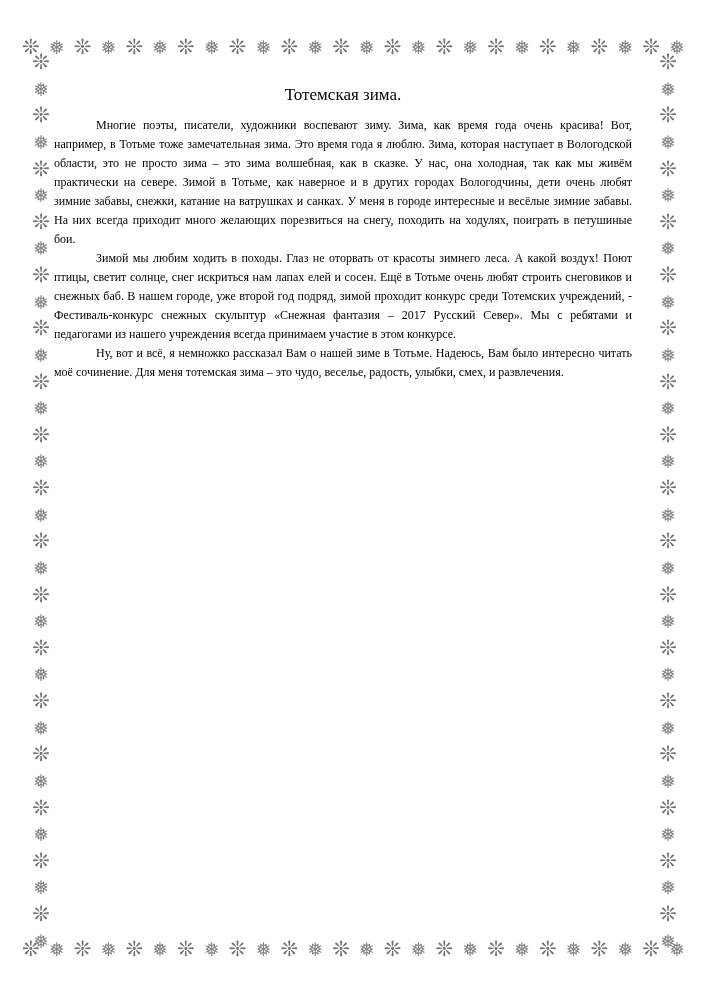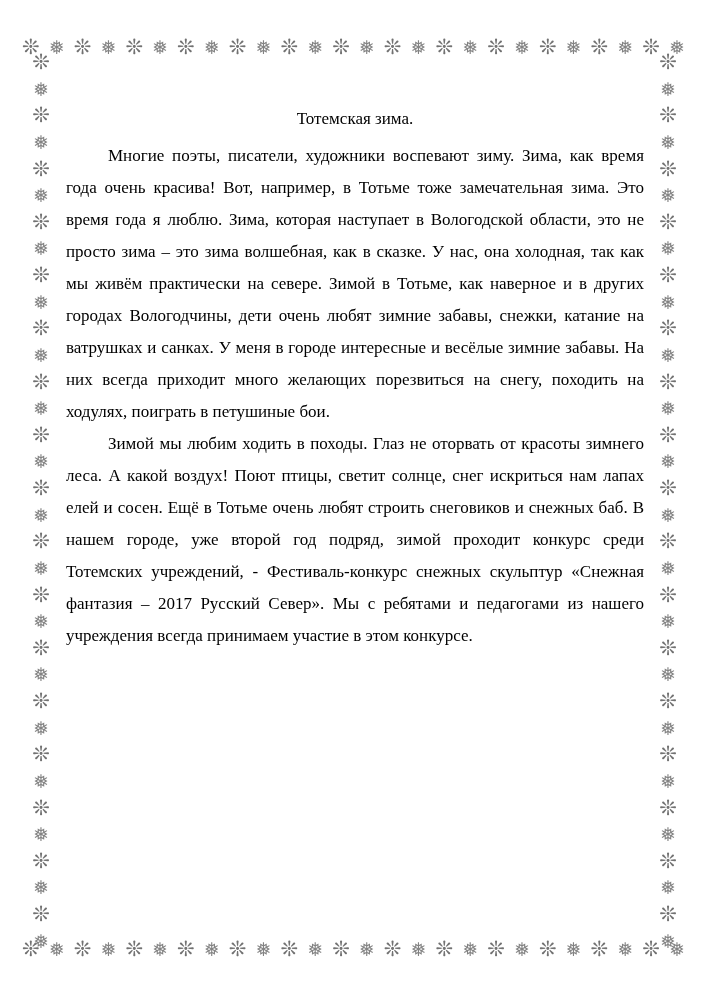--- a/index.html
+++ b/index.html
@@ -67,36 +67,35 @@
     left: 60px;
     top: 66px;
     width: 588px;
     height: 870px;
     border: 0px solid transparent;
   }
 
   
   #doc {
     position: absolute;
-    left: 66px;
+    left: 54px;
     top: 84px;
     width: 578px;
-    margin-top: 24px;
   }
   .doc-title {
     text-align: center;
     font-size: 17px;
     line-height: 22px;
     margin: 0 0 10px 0;
     font-weight: normal;
   }
   .doc-par {
     margin: 0;
-    font-size: 17px;
-    line-height: 32px;
+    font-size: 12px;
+    line-height: 19px;
     text-align: justify;
     text-indent: 42px;
     hyphens: none;
   }
 </style>
 </head>
 <body>
 
 <div id="page">
 
@@ -228,15 +227,16 @@
       <span class="flake">❊</span>
       <span class="flake alt">❅</span>
     </div>
 
   <div class="inner-rule"></div>
 
   <div id="doc">
     <h1 class="doc-title">Тотемская зима.</h1>
     <p class="doc-par">Многие поэты, писатели, художники воспевают зиму. Зима, как время года очень красива! Вот, например, в Тотьме тоже замечательная зима. Это время года я люблю. Зима, которая наступает в Вологодской области, это не просто зима – это зима волшебная, как в сказке. У нас, она холодная, так как мы живём практически на севере. Зимой в Тотьме, как наверное и в других городах Вологодчины, дети очень любят зимние забавы, снежки, катание на ватрушках и санках. У меня в городе интересные и весёлые зимние забавы. На них всегда приходит много желающих порезвиться  на снегу, походить на ходулях, поиграть в петушиные бои.</p>
     <p class="doc-par">Зимой мы любим ходить в походы. Глаз не оторвать от красоты зимнего леса. А какой воздух! Поют птицы, светит солнце, снег искриться нам лапах елей и сосен. Ещё в Тотьме очень любят строить снеговиков и снежных баб.  В нашем городе, уже второй год подряд, зимой проходит конкурс среди Тотемских учреждений, - Фестиваль-конкурс снежных скульптур «Снежная фантазия – 2017 Русский Север». Мы с ребятами и педагогами из нашего учреждения всегда принимаем участие в этом конкурсе.</p>
+    <p class="doc-par">Ну, вот и всё, я немножко рассказал Вам о нашей зиме в Тотьме. Надеюсь, Вам было интересно читать моё сочинение. Для меня тотемская зима – это чудо, веселье, радость, улыбки, смех, и развлечения.</p>
   </div>
 
 </div>
 
 </body></html>

